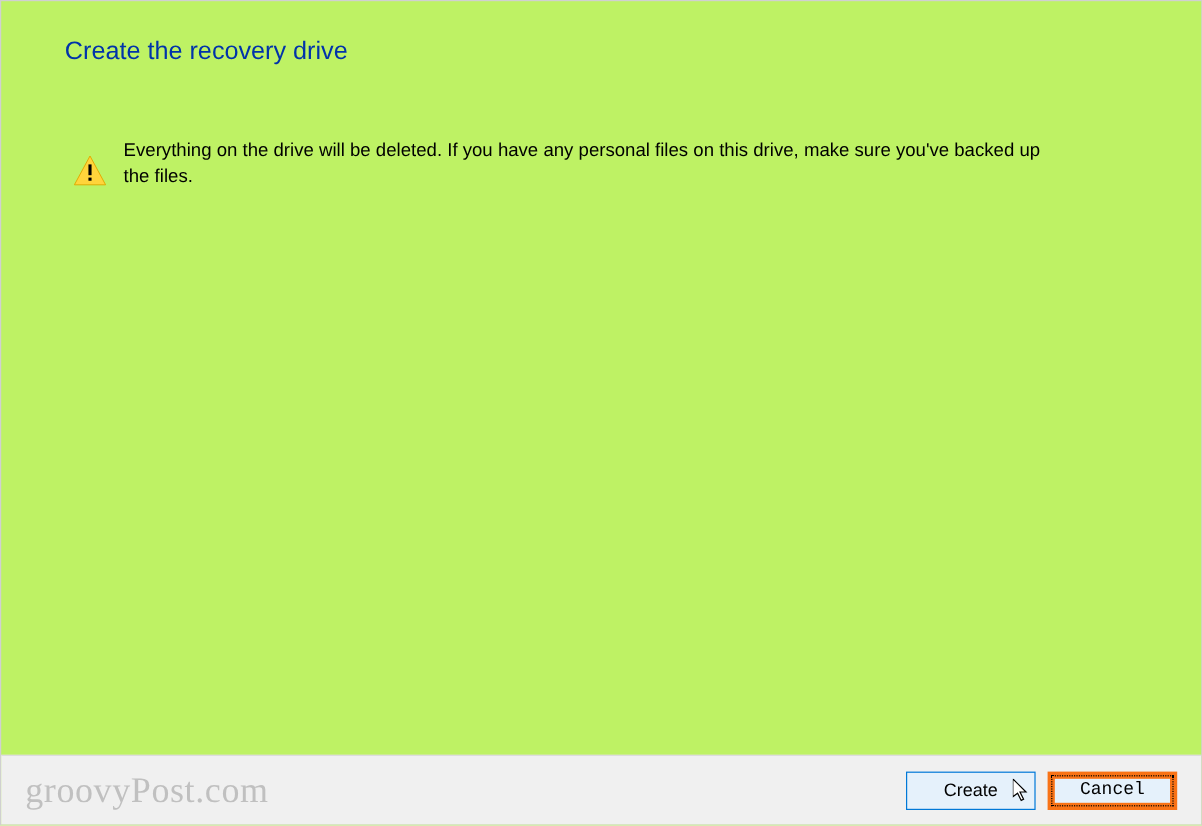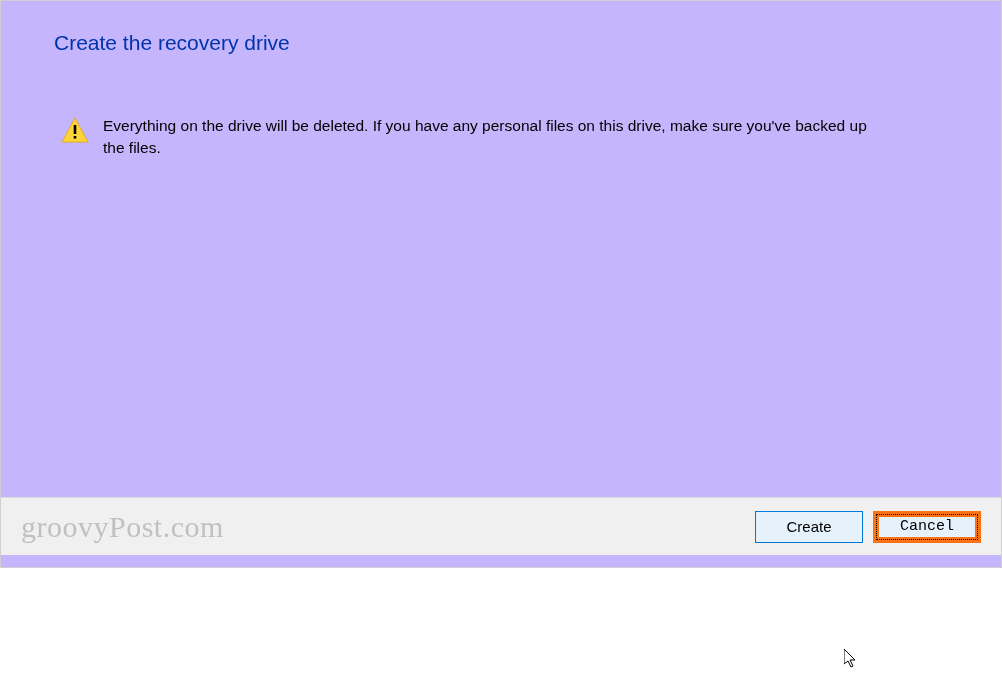--- a/index.html
+++ b/index.html
@@ -10,50 +10,50 @@
     body {
       font-family: "Segoe UI", Tahoma, sans-serif;
       background: #fff;
       width: 1002px;
       height: 688px;
       position: relative;
       overflow: hidden;
     }
     .dialog {
       width: 1002px;
-      height: 568px;
-      background: #c4b5fd;
+      height: 688px;
+      background: #bef264;
       border: 1px solid #d0d0d0;
       position: relative;
     }
     .header-title {
       color: #0033aa;
       font-size: 21px;
       font-weight: 400;
       padding: 30px 0 0 53px;
     }
     .content {
       display: flex;
-      align-items: flex-start;
+      align-items: flex-end;
       padding: 60px 48px 0 60px;
       gap: 14px;
     }
     .warning-icon {
       flex: 0 0 auto;
       margin-top: 2px;
     }
     .warning-text {
       color: #000;
       font-size: 15.5px;
       line-height: 1.45;
       max-width: 780px;
     }
     .footer {
       position: absolute;
-      bottom: 12px;
+      bottom: 0;
       left: 0;
       right: 0;
       height: 58px;
       background: #f0f0f0;
       border-top: 1px solid #dcdcdc;
       display: flex;
       align-items: center;
       justify-content: space-between;
       padding: 0 20px 0 20px;
     }

